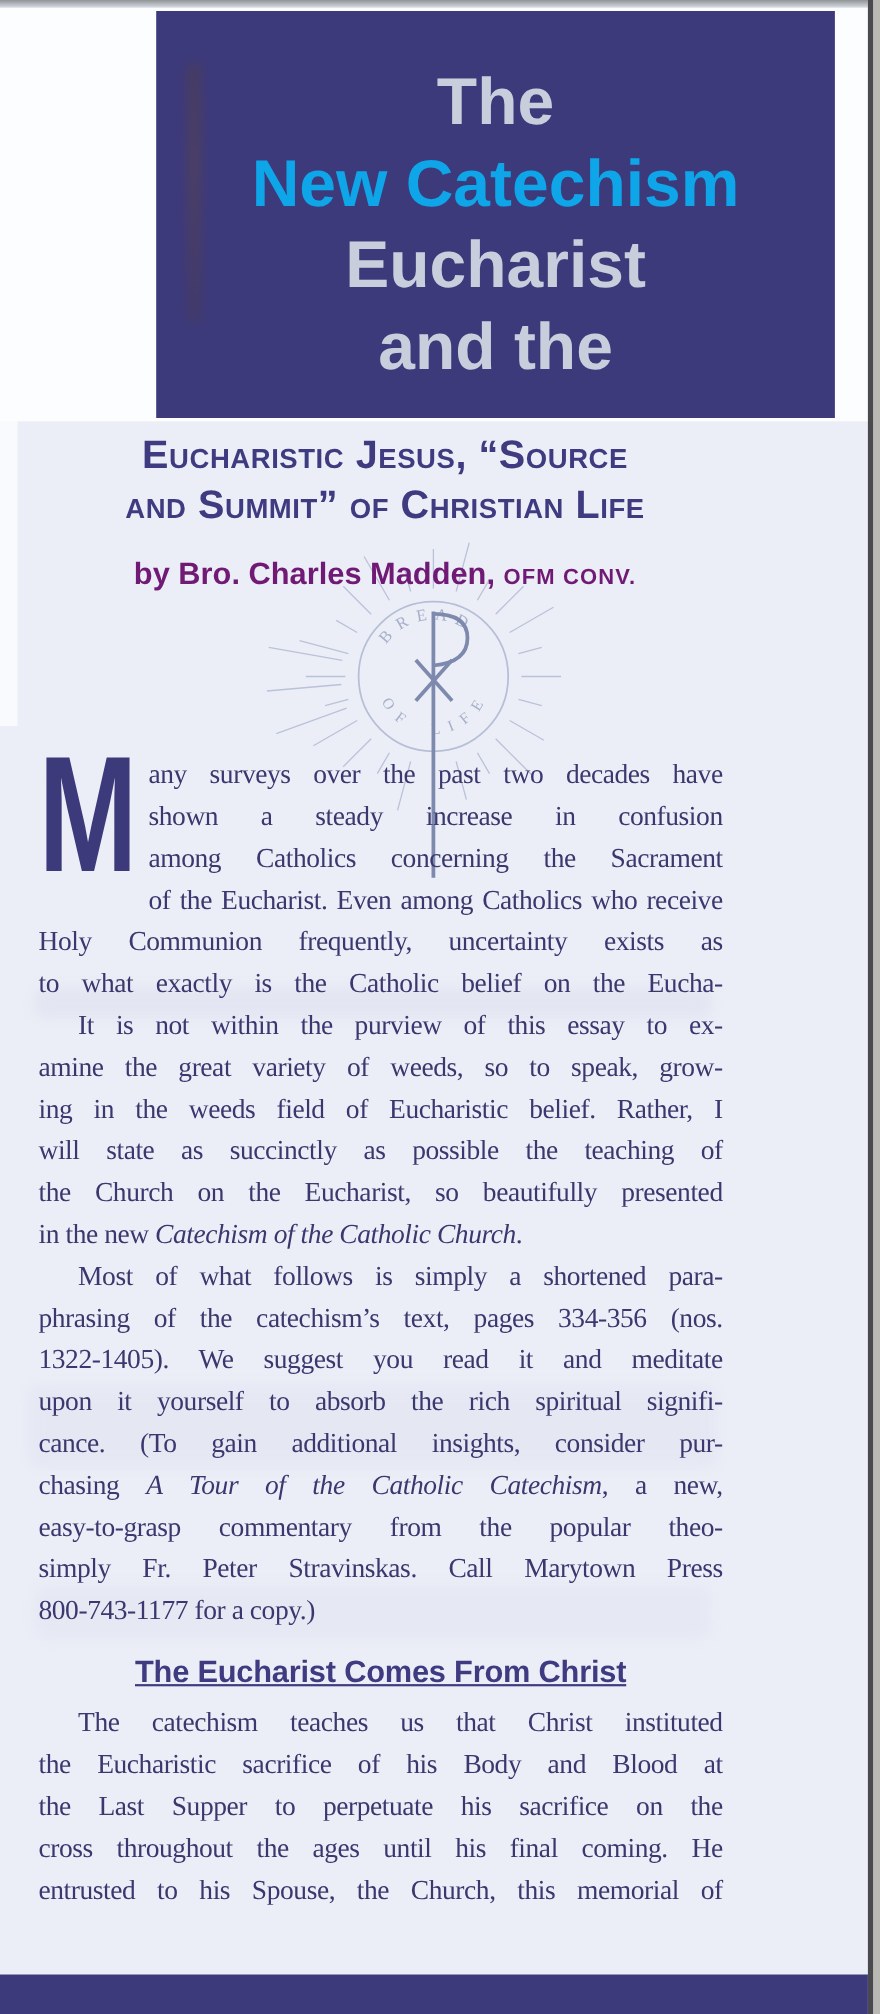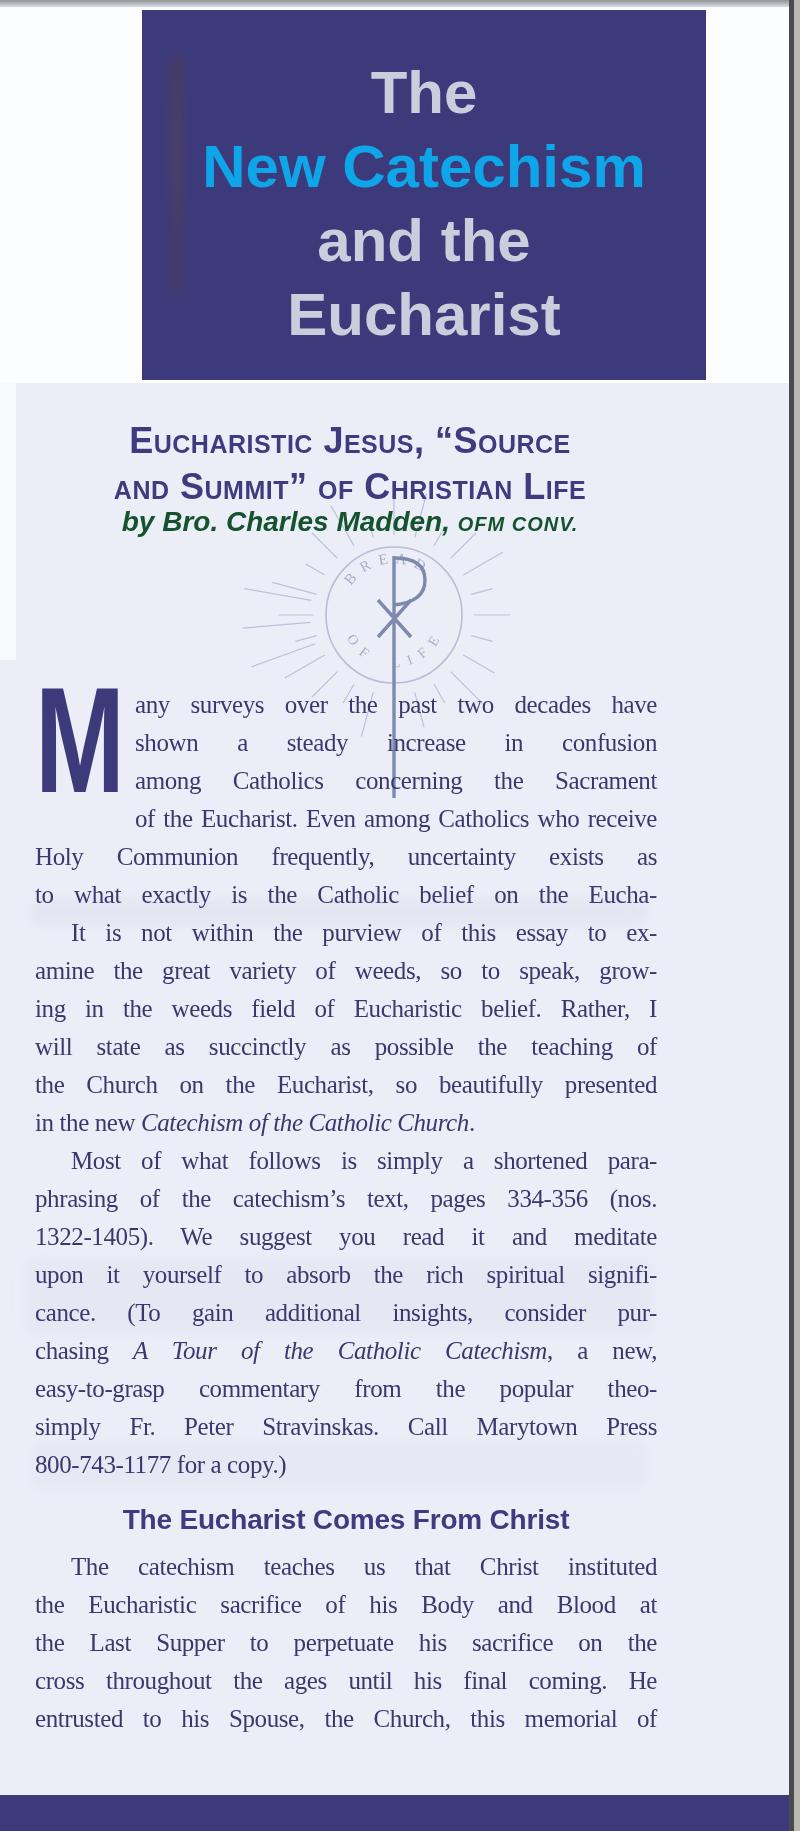--- a/index.html
+++ b/index.html
@@ -6,28 +6,28 @@
   .page{position:relative;width:800px;height:1831px;overflow:hidden;
         background:#eceef7;font-family:"Liberation Serif",serif;}
   
   .top-edge{position:absolute;left:0;top:0;width:789px;height:7px;
             background:linear-gradient(#8f9496,#d9dce4);z-index:6;}
   .right-edge{position:absolute;left:789px;top:0;width:5px;height:1831px;background:#4a4a4e;z-index:6;}
   .right-outer{position:absolute;left:794px;top:0;width:6px;height:1831px;background:#bab8b3;z-index:6;}
   .white-band{position:absolute;left:0;top:0;width:789px;height:383px;background:#fcfdfe;z-index:0;}
   .left-strip{position:absolute;left:0;top:0;width:16px;height:660px;background:#fbfcfe;opacity:.8;z-index:1;}
   
-  .title-box{position:absolute;left:142px;top:10px;width:564px;height:370px;z-index:2;
+  .title-box{position:absolute;left:142px;top:10px;width:617px;height:370px;z-index:2;
              text-align:center;padding-top:46px;box-sizing:border-box;}
   .title-line{font-family:"Liberation Sans",sans-serif;font-weight:bold;
               font-size:60px;line-height:74px;letter-spacing:0;}
   .streak{position:absolute;left:28px;top:48px;width:13px;height:235px;
           background:linear-gradient(#58402f,#6b4a36 40%,#4a3a44);opacity:.35;filter:blur(5px);}
   
-  .subtitle{position:absolute;left:0;top:418px;width:700px;text-align:center;z-index:3;
+  .subtitle{position:absolute;left:0;top:390px;width:700px;text-align:center;z-index:3;
             font-family:"Liberation Sans",sans-serif;font-weight:bold;font-variant:small-caps;
             font-size:36px;line-height:46px;letter-spacing:.5px;}
   .byline{position:absolute;left:0;top:506px;width:700px;text-align:center;z-index:3;
           font-family:"Liberation Sans",sans-serif;font-weight:bold;font-size:28px;}
   .byline .suffix{font-size:20px;letter-spacing:1px;}
   
   .emblem{position:absolute;left:234px;top:450px;width:320px;height:360px;z-index:1;}
   
   .body-col{position:absolute;left:35px;top:686px;width:622px;z-index:2;
             font-size:25px;line-height:38px;letter-spacing:-0.4px;}
@@ -57,30 +57,30 @@
   <div class="left-strip"></div>
 
   <div class="ghost g1"></div>
   <div class="ghost g2"></div>
   <div class="ghost g3"></div>
 
   <div class="title-box" style="background: rgb(61, 58, 124);">
     <div class="streak"></div>
     <div class="title-line" style="color: rgb(201, 206, 221);">The</div>
     <div class="title-line" style="color: #0ea5e9;">New Catechism</div>
+    <div class="title-line" style="color: rgb(201, 206, 221);">Eucharist</div>
     <div class="title-line" style="color: rgb(201, 206, 221);">and the</div>
-    <div class="title-line" style="color: rgb(201, 206, 221);">Eucharist</div>
   </div>
 
   <div class="subtitle" style="color: rgb(63, 59, 128);">
     <div>Eucharistic Jesus, “Source</div>
     <div>and Summit” of Christian Life</div>
   </div>
 
-  <div class="byline" style="color: #14532d; font-style: italic;">
+  <div class="byline" style="color: #701a75;">
     <span>by Bro. Charles Madden,</span>
     <span class="suffix">OFM CONV.</span>
   </div>
 
   <svg class="emblem" viewBox="0 0 320 360" xmlns="http://www.w3.org/2000/svg">
     <defs>
       <path id="arcTop" d="M114,141 A52,52 0 0 1 206,141" fill="none"></path>
       <path id="arcBL" d="M112,186 A52,52 0 0 0 139,213" fill="none"></path>
       <path id="arcBR" d="M156,217 A52,52 0 0 0 207,187" fill="none"></path>
     </defs>
@@ -146,21 +146,21 @@
       <div class="tl end"><span>in the new </span><span class="it">Catechism of the Catholic Church</span><span>.</span></div>
       <div class="tl indent"><span>Most of what follows is simply a shortened para-</span></div>
       <div class="tl"><span>phrasing of the catechism’s text, pages 334-356 (nos.</span></div>
       <div class="tl"><span>1322-1405). We suggest you read it and meditate</span></div>
       <div class="tl"><span>upon it yourself to absorb the rich spiritual signifi-</span></div>
       <div class="tl"><span>cance. (To gain additional insights, consider pur-</span></div>
       <div class="tl"><span>chasing </span><span class="it">A Tour of the Catholic Catechism</span><span>, a new,</span></div>
       <div class="tl"><span>easy-to-grasp commentary from the popular theo-</span></div>
       <div class="tl"><span>simply Fr. Peter Stravinskas. Call Marytown Press</span></div>
       <div class="tl end"><span>800-743-1177 for a copy.)</span></div>
-      <div class="section-heading" style="color: rgb(63, 59, 128);">The Eucharist Comes From Christ</div>
+      <div class="section-heading" style="color: rgb(63, 59, 128); text-decoration: underline;">The Eucharist Comes From Christ</div>
       <div class="tl indent"><span>The catechism teaches us that Christ instituted</span></div>
       <div class="tl"><span>the Eucharistic sacrifice of his Body and Blood at</span></div>
       <div class="tl"><span>the Last Supper to perpetuate his sacrifice on the</span></div>
       <div class="tl"><span>cross throughout the ages until his final coming. He</span></div>
       <div class="tl"><span>entrusted to his Spouse, the Church, this memorial of</span></div>
     </div>
 
   <div class="bottom-bar" style="background: rgb(61, 58, 124);"></div>
 
   <div class="top-edge"></div>

